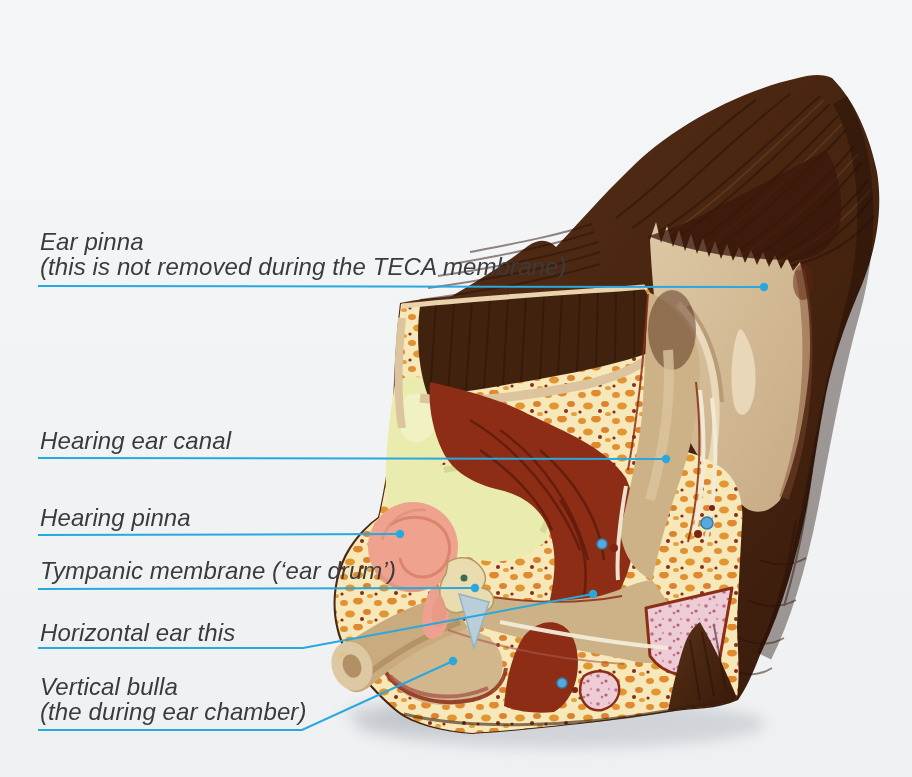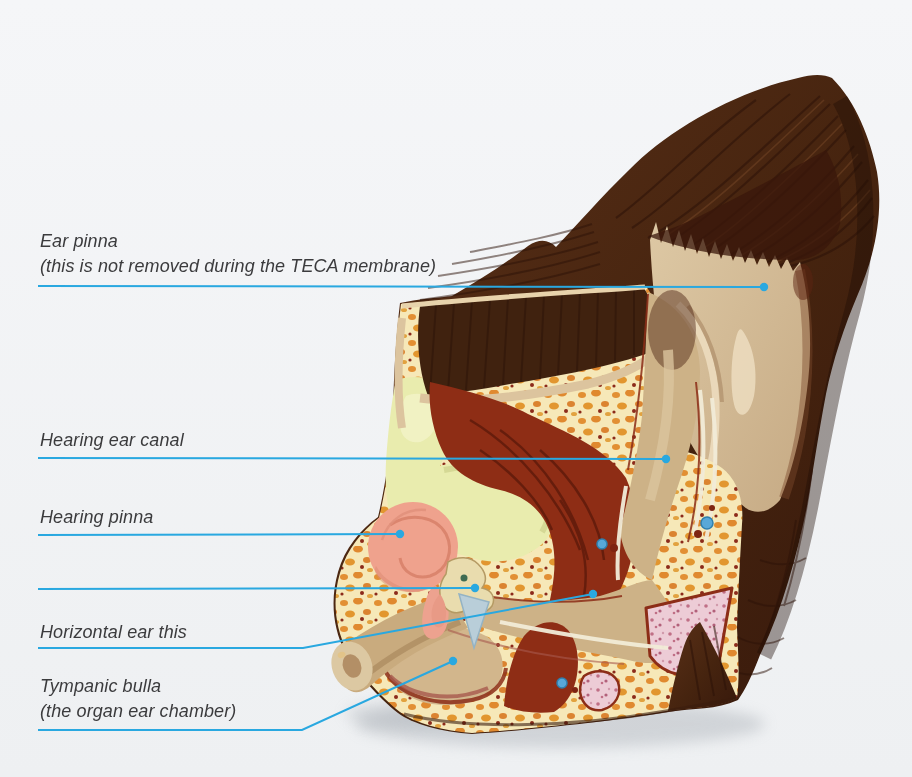--- a/index.html
+++ b/index.html
@@ -7,21 +7,21 @@
     width:912px;height:777px;
     background:var(--bg,#f2f3f5);
     font-family:"Liberation Sans", sans-serif;
     overflow:hidden;
   }
   .stage{position:relative;width:912px;height:777px;}
   .art{position:absolute;left:0;top:0;}
   .label{
     position:absolute;left:40px;
     font-style:italic;
-    font-size:18px;line-height:25px;
+    font-size:24px;line-height:25px;
     color:var(--text,#3b3b3d);
     letter-spacing:0.1px;
     white-space:nowrap;
   }
   .label span{display:block;}
 </style>
 </head>
 <body>
 
 <div class="stage">
@@ -355,21 +355,24 @@
   <div class="label" style="top:229px">
     <span>Ear pinna</span>
     <span>(this is not removed during the TECA membrane)</span>
   </div>
   <div class="label" style="top:428px">
     <span>Hearing ear canal</span>
   </div>
   <div class="label" style="top:505px">
     <span>Hearing pinna</span>
   </div>
+  <div class="label" style="top:558px">
+    <span>Tympanic membrane (‘ear drum’)</span>
+  </div>
   <div class="label" style="top:620px">
     <span>Horizontal ear this</span>
   </div>
   <div class="label" style="top:674px">
-    <span>Tympanic bulla</span>
-    <span>(the organ ear chamber)</span>
+    <span>Vertical bulla</span>
+    <span>(the during ear chamber)</span>
   </div>
 
 </div>
 
 </body></html>

